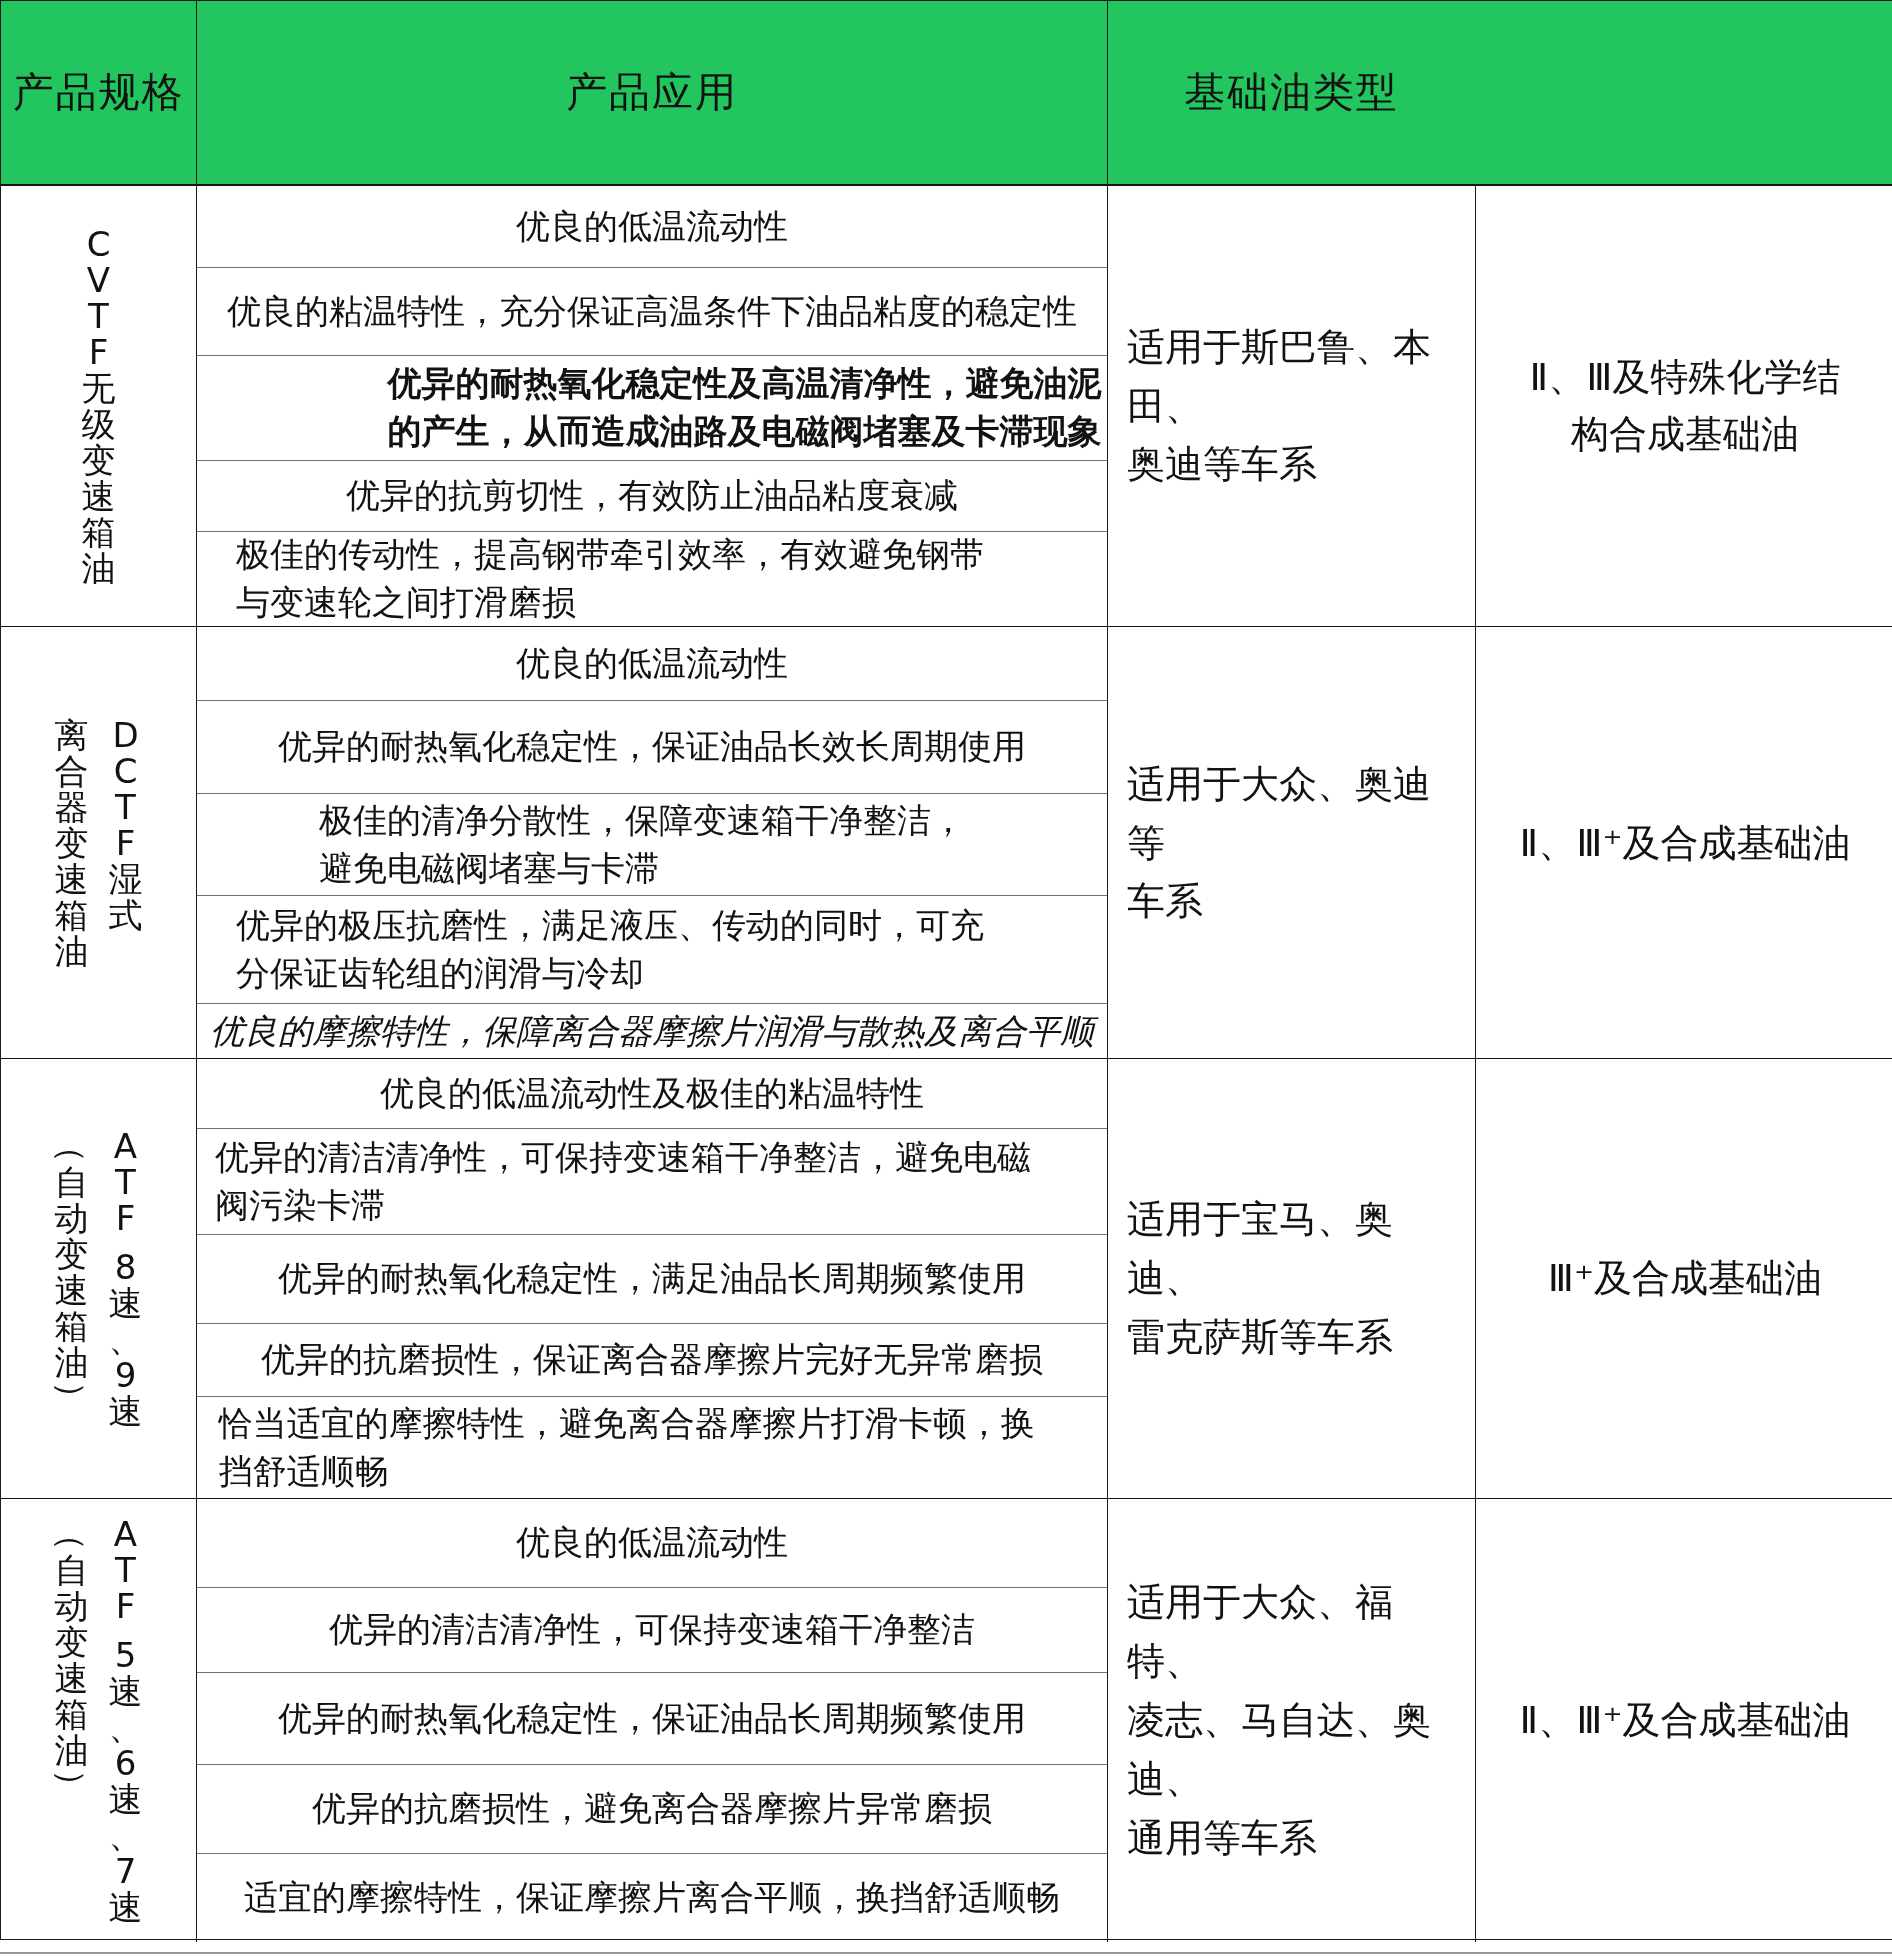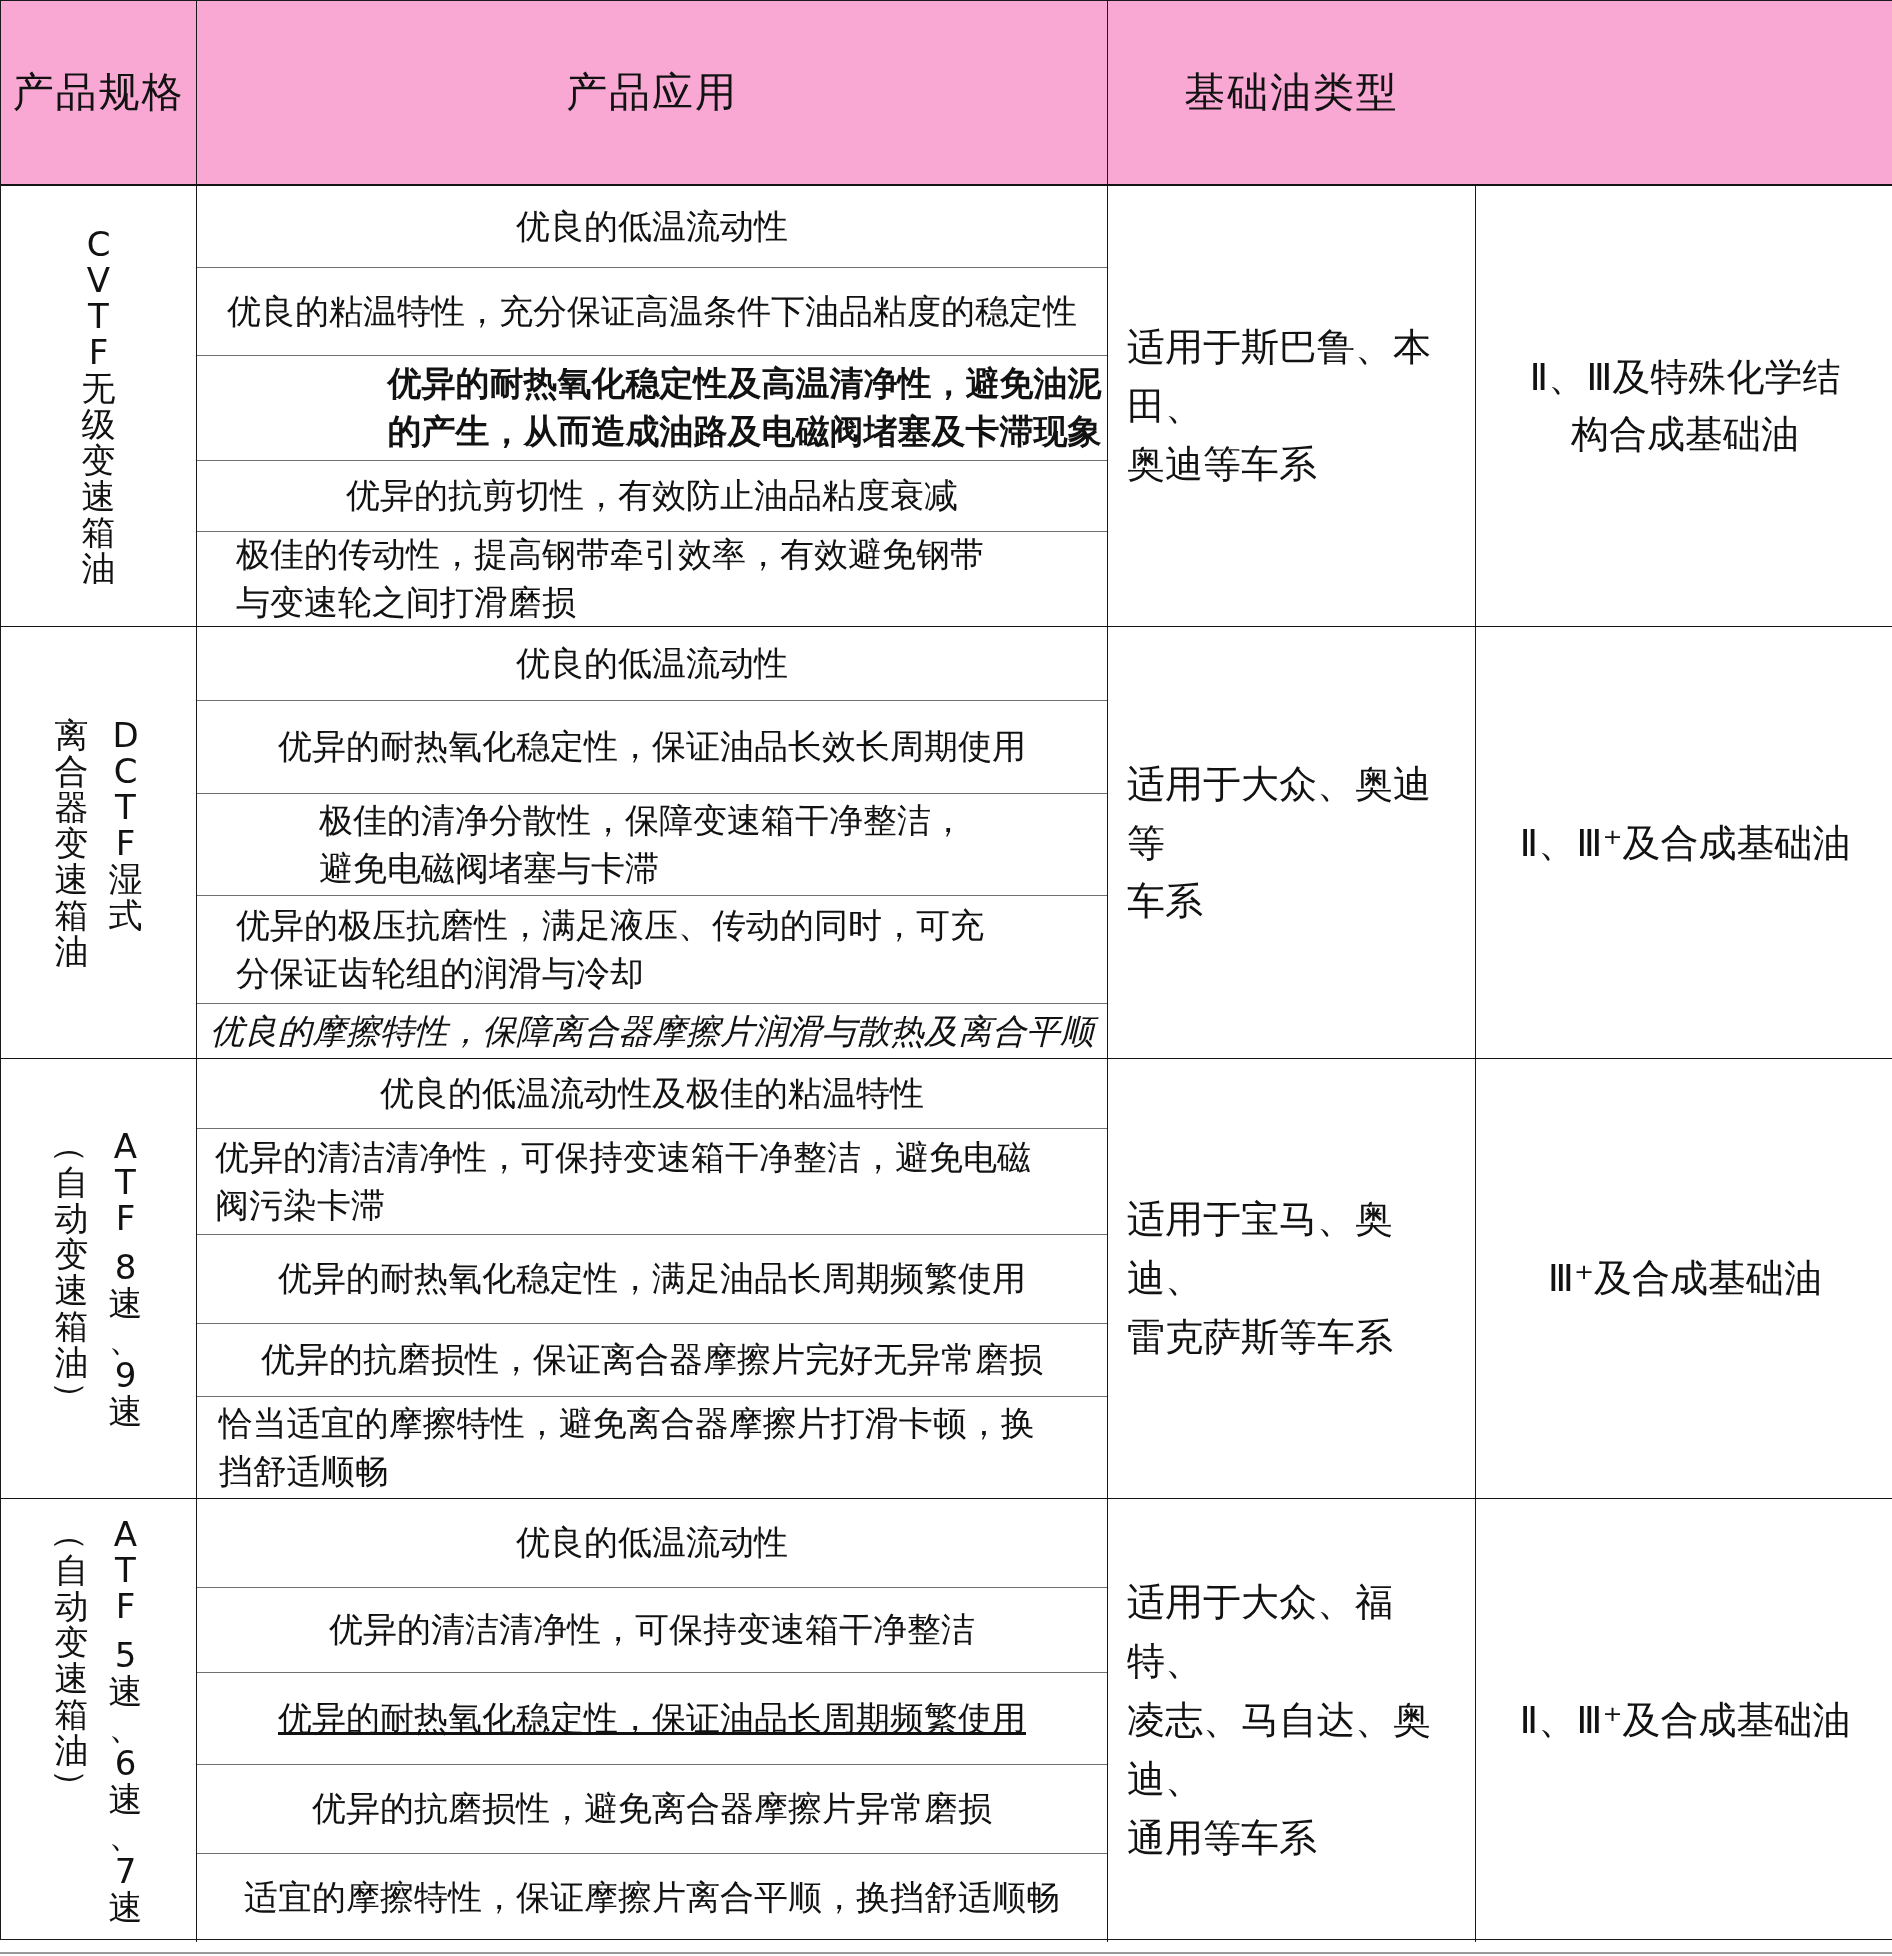--- a/index.html
+++ b/index.html
@@ -48,21 +48,21 @@
   .base{display:flex;align-items:center;justify-content:center;font-size:38px;
         line-height:1.5;white-space:pre-line;text-align:center;padding:0 9.4px;}
   
   .bottom-rule{position:absolute;left:0;right:0;top:1952px;height:1.9px;background:#9a9a9a;}
 </style>
 </head>
 <body>
 
 <div class="page">
   <div class="tbl">
-    <div class="thead" style="background: #f9a8d4;">
+    <div class="thead" style="background: #22c55e;">
       <div class="th">产品规格</div>
       <div class="th">产品应用</div>
       <div class="th">基础油类型</div>
     </div>
     <div class="tbody" id="sections">
         <div class="sect" style="height: 440px;">
           <div class="cell spec" title="CVTF无级变速箱油">
             <div class="vcols">
               <div class="vcol">
                 <span class="vch">C</span>
@@ -191,21 +191,21 @@
                 <span class="vch">速</span>
                 <span class="vch">箱</span>
                 <span class="vch">油</span>
                 <span class="vch vrot">）</span>
               </div>
             </div>
           </div>
           <div class="cell feats">
             <div class="feat r3-f0" style="height: 89px;">优良的低温流动性</div>
             <div class="feat r3-f1" style="height: 85px;">优异的清洁清净性，可保持变速箱干净整洁</div>
-            <div class="feat r3-f2" style="height: 92px; text-decoration: underline;">优异的耐热氧化稳定性，保证油品长周期频繁使用</div>
+            <div class="feat r3-f2" style="height: 92px;">优异的耐热氧化稳定性，保证油品长周期频繁使用</div>
             <div class="feat r3-f3" style="height: 89px;">优异的抗磨损性，避免离合器摩擦片异常磨损</div>
             <div class="feat r3-f4" style="height: 88px;">适宜的摩擦特性，保证摩擦片离合平顺，换挡舒适顺畅</div>
           </div>
           <div class="cell app">适用于大众、福特、
 凌志、马自达、奥迪、
 通用等车系</div>
           <div class="cell base">Ⅱ、Ⅲ⁺及合成基础油</div>
         </div>
       </div>
   </div>

